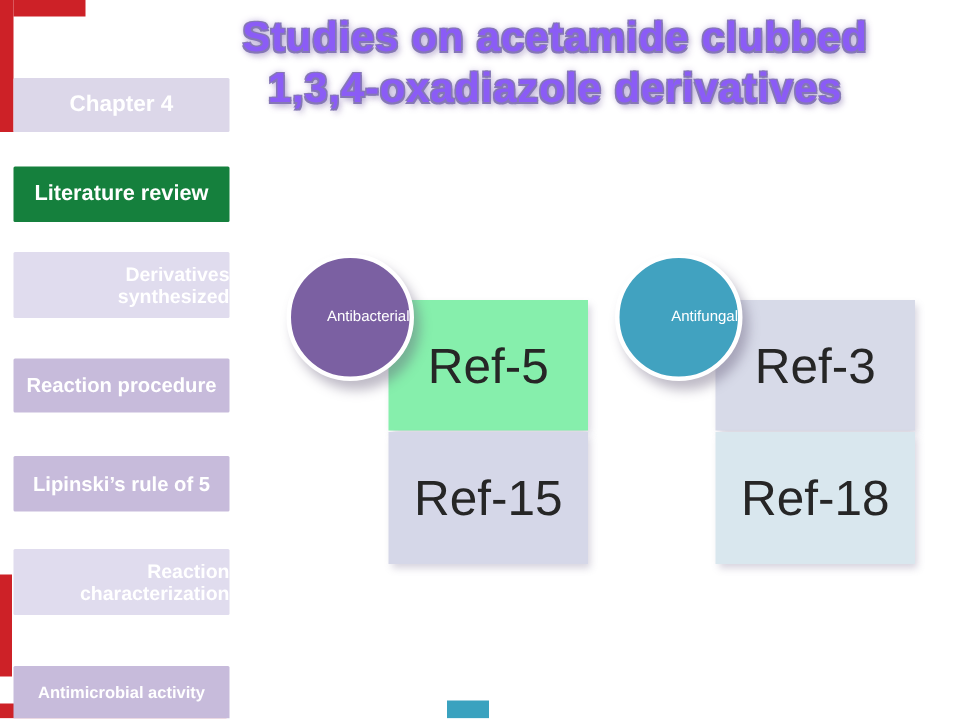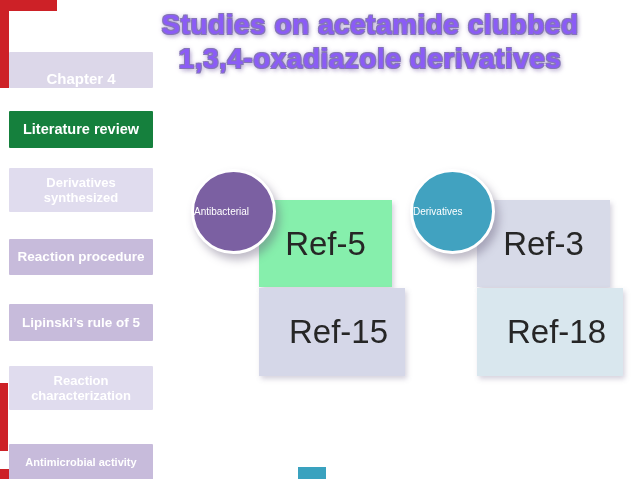--- a/index.html
+++ b/index.html
@@ -26,49 +26,49 @@
       -1px  1px 0 #8577b5, 1px  1px 0 #8577b5,
        0 0 5px rgba(150,130,200,.85),
        2px 3px 4px rgba(130,110,170,.45);
   }
   
   .sbtn{
     position:absolute;left:9px;width:144px;border-radius:1px;
     display:flex;align-items:center;justify-content:center;text-align:center;
     color:#ffffff;font-weight:bold;font-size:13.5px;line-height:1.18;
   }
-  .sb-light{background:#e0dcee;}
+  .sb-light{background:#e0dcee;text-align:right;}
   .sb-medium{background:#c7bbdb;}
   .sb-active{background:#15803d;}
-  .sb1{top:52px;height:36px;font-size:15px;background:#dcd7e9;align-items:flex-end;}
+  .sb1{top:52px;height:36px;font-size:15px;background:#dcd7e9;}
   .sb2{top:111px;height:37px;font-size:14.5px;}
   .sb3{top:168px;height:44px;font-size:13px;}
   .sb4{top:239px;height:36px;}
   .sb5{top:304px;height:37px;}
   .sb6{top:366px;height:44px;font-size:13px;}
   .sb7{top:444px;height:37px;font-size:11px;}
   
   .refbox{
     position:absolute;width:133px;z-index:1;
     display:flex;align-items:center;justify-content:center;
     font-size:33px;color:#262626;
     box-shadow:2px 3px 5px rgba(120,110,145,.3);
   }
   .rb-top{top:200px;height:87px;}
-  .rb-bottom{top:288px;height:88px;padding-left:13px;}
+  .rb-bottom{top:288px;height:88px;}
   .col-left{left:259px;}
   .col-right{left:477px;}
   .bg-ref5{background:#86efac;justify-content:center;}
   .bg-ref15{background:#d5d7e8;}
   .bg-ref9{background:#d7dae8;}
   .bg-ref18{background:#d9e7ee;}
   .circle{
     position:absolute;top:169px;width:79px;height:79px;border-radius:50%;
     border:3px solid #ffffff;z-index:2;
-    display:flex;align-items:center;justify-content:flex-start;text-align:center;
+    display:flex;align-items:center;justify-content:flex-end;text-align:center;
     color:#ffffff;font-size:10px;
     box-shadow:4px 6px 8px rgba(95,85,115,.4);
   }
   .circle-antibacterial{left:191px;background:#7b60a2;}
   .circle-antifungal{left:410px;background:#41a2c0;}
 </style>
 </head>
 <body>
 
 <div id="canvas">
@@ -116,16 +116,16 @@
     <span>Antibacterial</span>
   </div>
 
   <div class="refbox rb-top col-right bg-ref9">
     <span>Ref-3</span>
   </div>
   <div class="refbox rb-bottom col-right bg-ref18">
     <span>Ref-18</span>
   </div>
   <div class="circle circle-antifungal">
-    <span>Derivatives</span>
+    <span>Antifungal</span>
   </div>
 
 </div>
 
 </body></html>

